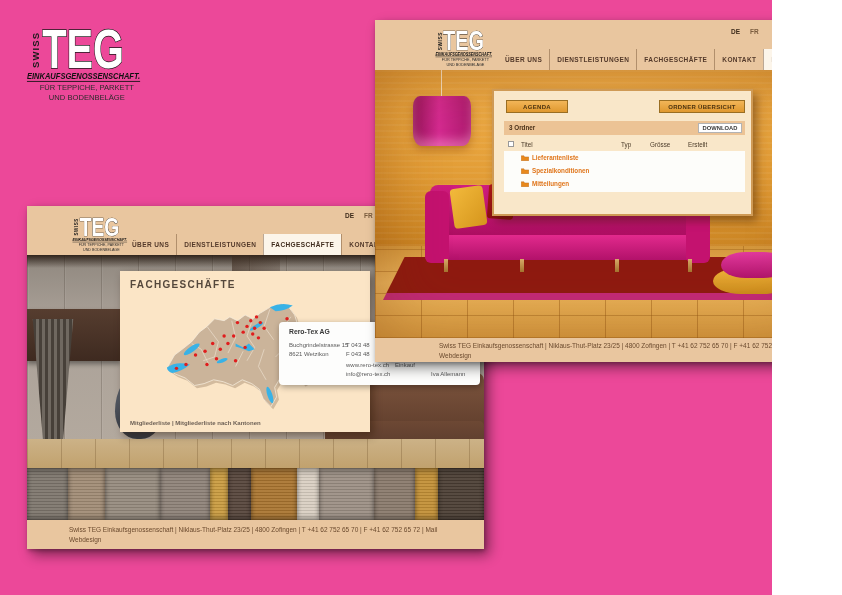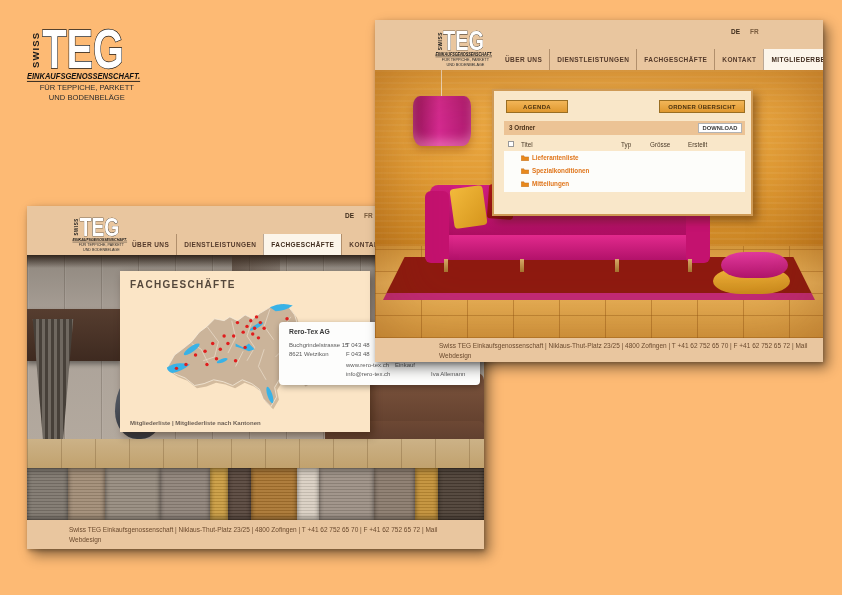--- a/index.html
+++ b/index.html
@@ -1,18 +1,18 @@
 <!DOCTYPE html>
 <html><head>
 <meta charset="utf-8">
 <style>
   * { margin:0; padding:0; box-sizing:border-box; }
   html,body { background:#ffffff; }
   .canvas {
-    position:relative; width:842px; height:595px; background:#fdba74;
+    position:relative; width:772px; height:595px; background:#ec4899;
     font-family:"Liberation Sans", sans-serif; overflow:hidden;
   }
 
   
   .site { position:absolute; overflow:hidden; background:#e9c69f;
           box-shadow:5px 6px 12px rgba(0,0,0,.45), 1px 2px 4px rgba(0,0,0,.25); }
   .site-left  { left:27px;  top:206px; width:457px; height:343px; z-index:2; }
   .site-right { left:375px; top:20px;  width:448px; height:342px; z-index:10; }
 
   .site-header { position:absolute; left:0; right:0; top:0; background:#e9c69f; }

